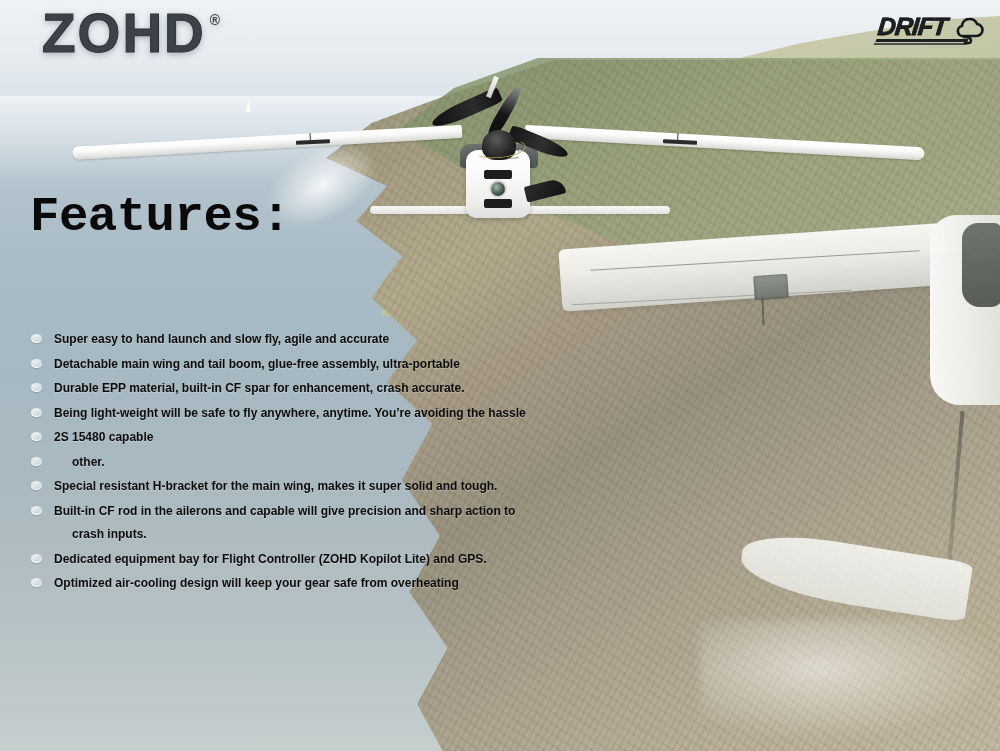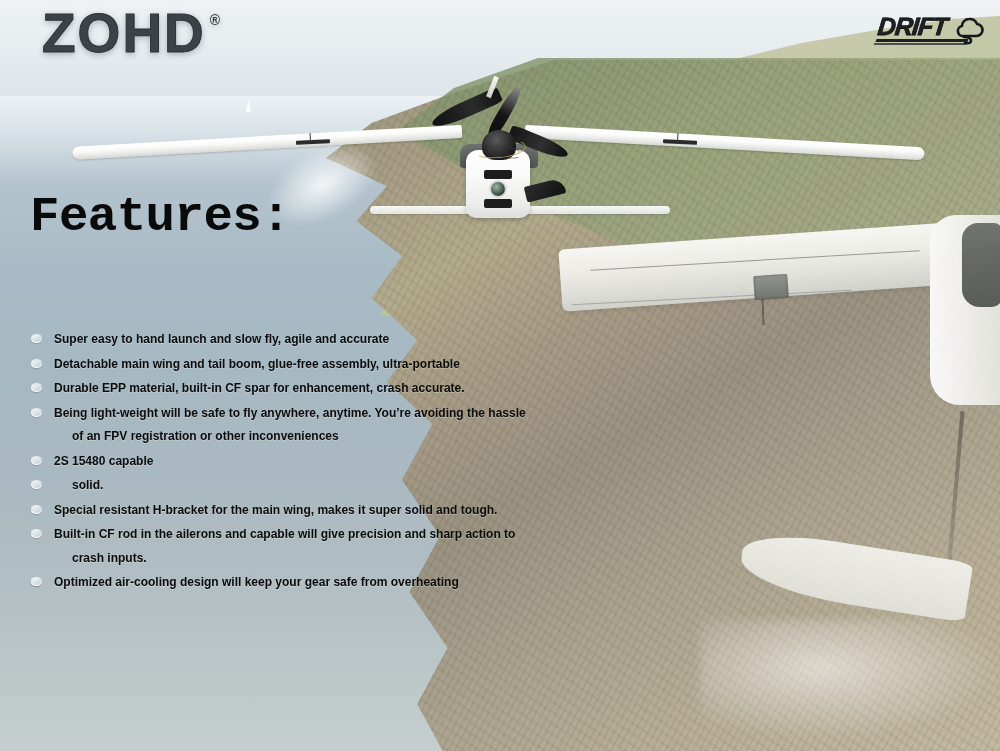--- a/index.html
+++ b/index.html
@@ -434,22 +434,22 @@
       </svg>
     </span>
   </div>
 
   <div class="features-title">Features:</div>
 
   <ul class="bullets" id="bullet-list">
       <li class="bullet-row"><span class="bl-mark"></span><span>Super easy to hand launch and slow fly, agile and accurate</span></li>
       <li class="bullet-row"><span class="bl-mark"></span><span>Detachable main wing and tail boom, glue-free assembly, ultra-portable</span></li>
       <li class="bullet-row"><span class="bl-mark"></span><span>Durable EPP material, built-in CF spar for enhancement, crash accurate.</span></li>
-      <li class="bullet-row"><span class="bl-mark"></span><span>Being light-weight will be safe to fly anywhere, anytime. You’re avoiding the hassle</span><span class="cont">of an FPV registration or other inconveniences</span></li>
+      <li class="bullet-row"><span class="bl-mark"></span><span>Being light-weight will be safe to fly anywhere, anytime. You’re avoiding the hassle</span></li>
       <li class="bullet-row"><span class="bl-mark"></span><span>2S 15480 capable</span></li>
-      <li class="bullet-row"><span class="bl-mark"></span><span class="cont">solid.</span></li>
+      <li class="bullet-row"><span class="bl-mark"></span><span class="cont">other.</span></li>
       <li class="bullet-row"><span class="bl-mark"></span><span>Special resistant H-bracket for the main wing, makes it super solid and tough.</span></li>
       <li class="bullet-row"><span class="bl-mark"></span><span>Built-in CF rod in the ailerons and capable will give precision and sharp action to</span><span class="cont">crash inputs.</span></li>
-      <li class="bullet-row"><span class="bl-mark"></span></li>
+      <li class="bullet-row"><span class="bl-mark"></span><span>Dedicated equipment bay for Flight Controller (ZOHD Kopilot Lite) and GPS.</span></li>
       <li class="bullet-row"><span class="bl-mark"></span><span>Optimized air-cooling design will keep your gear safe from overheating</span></li>
     </ul>
 
 </div>
 
 </body></html>

